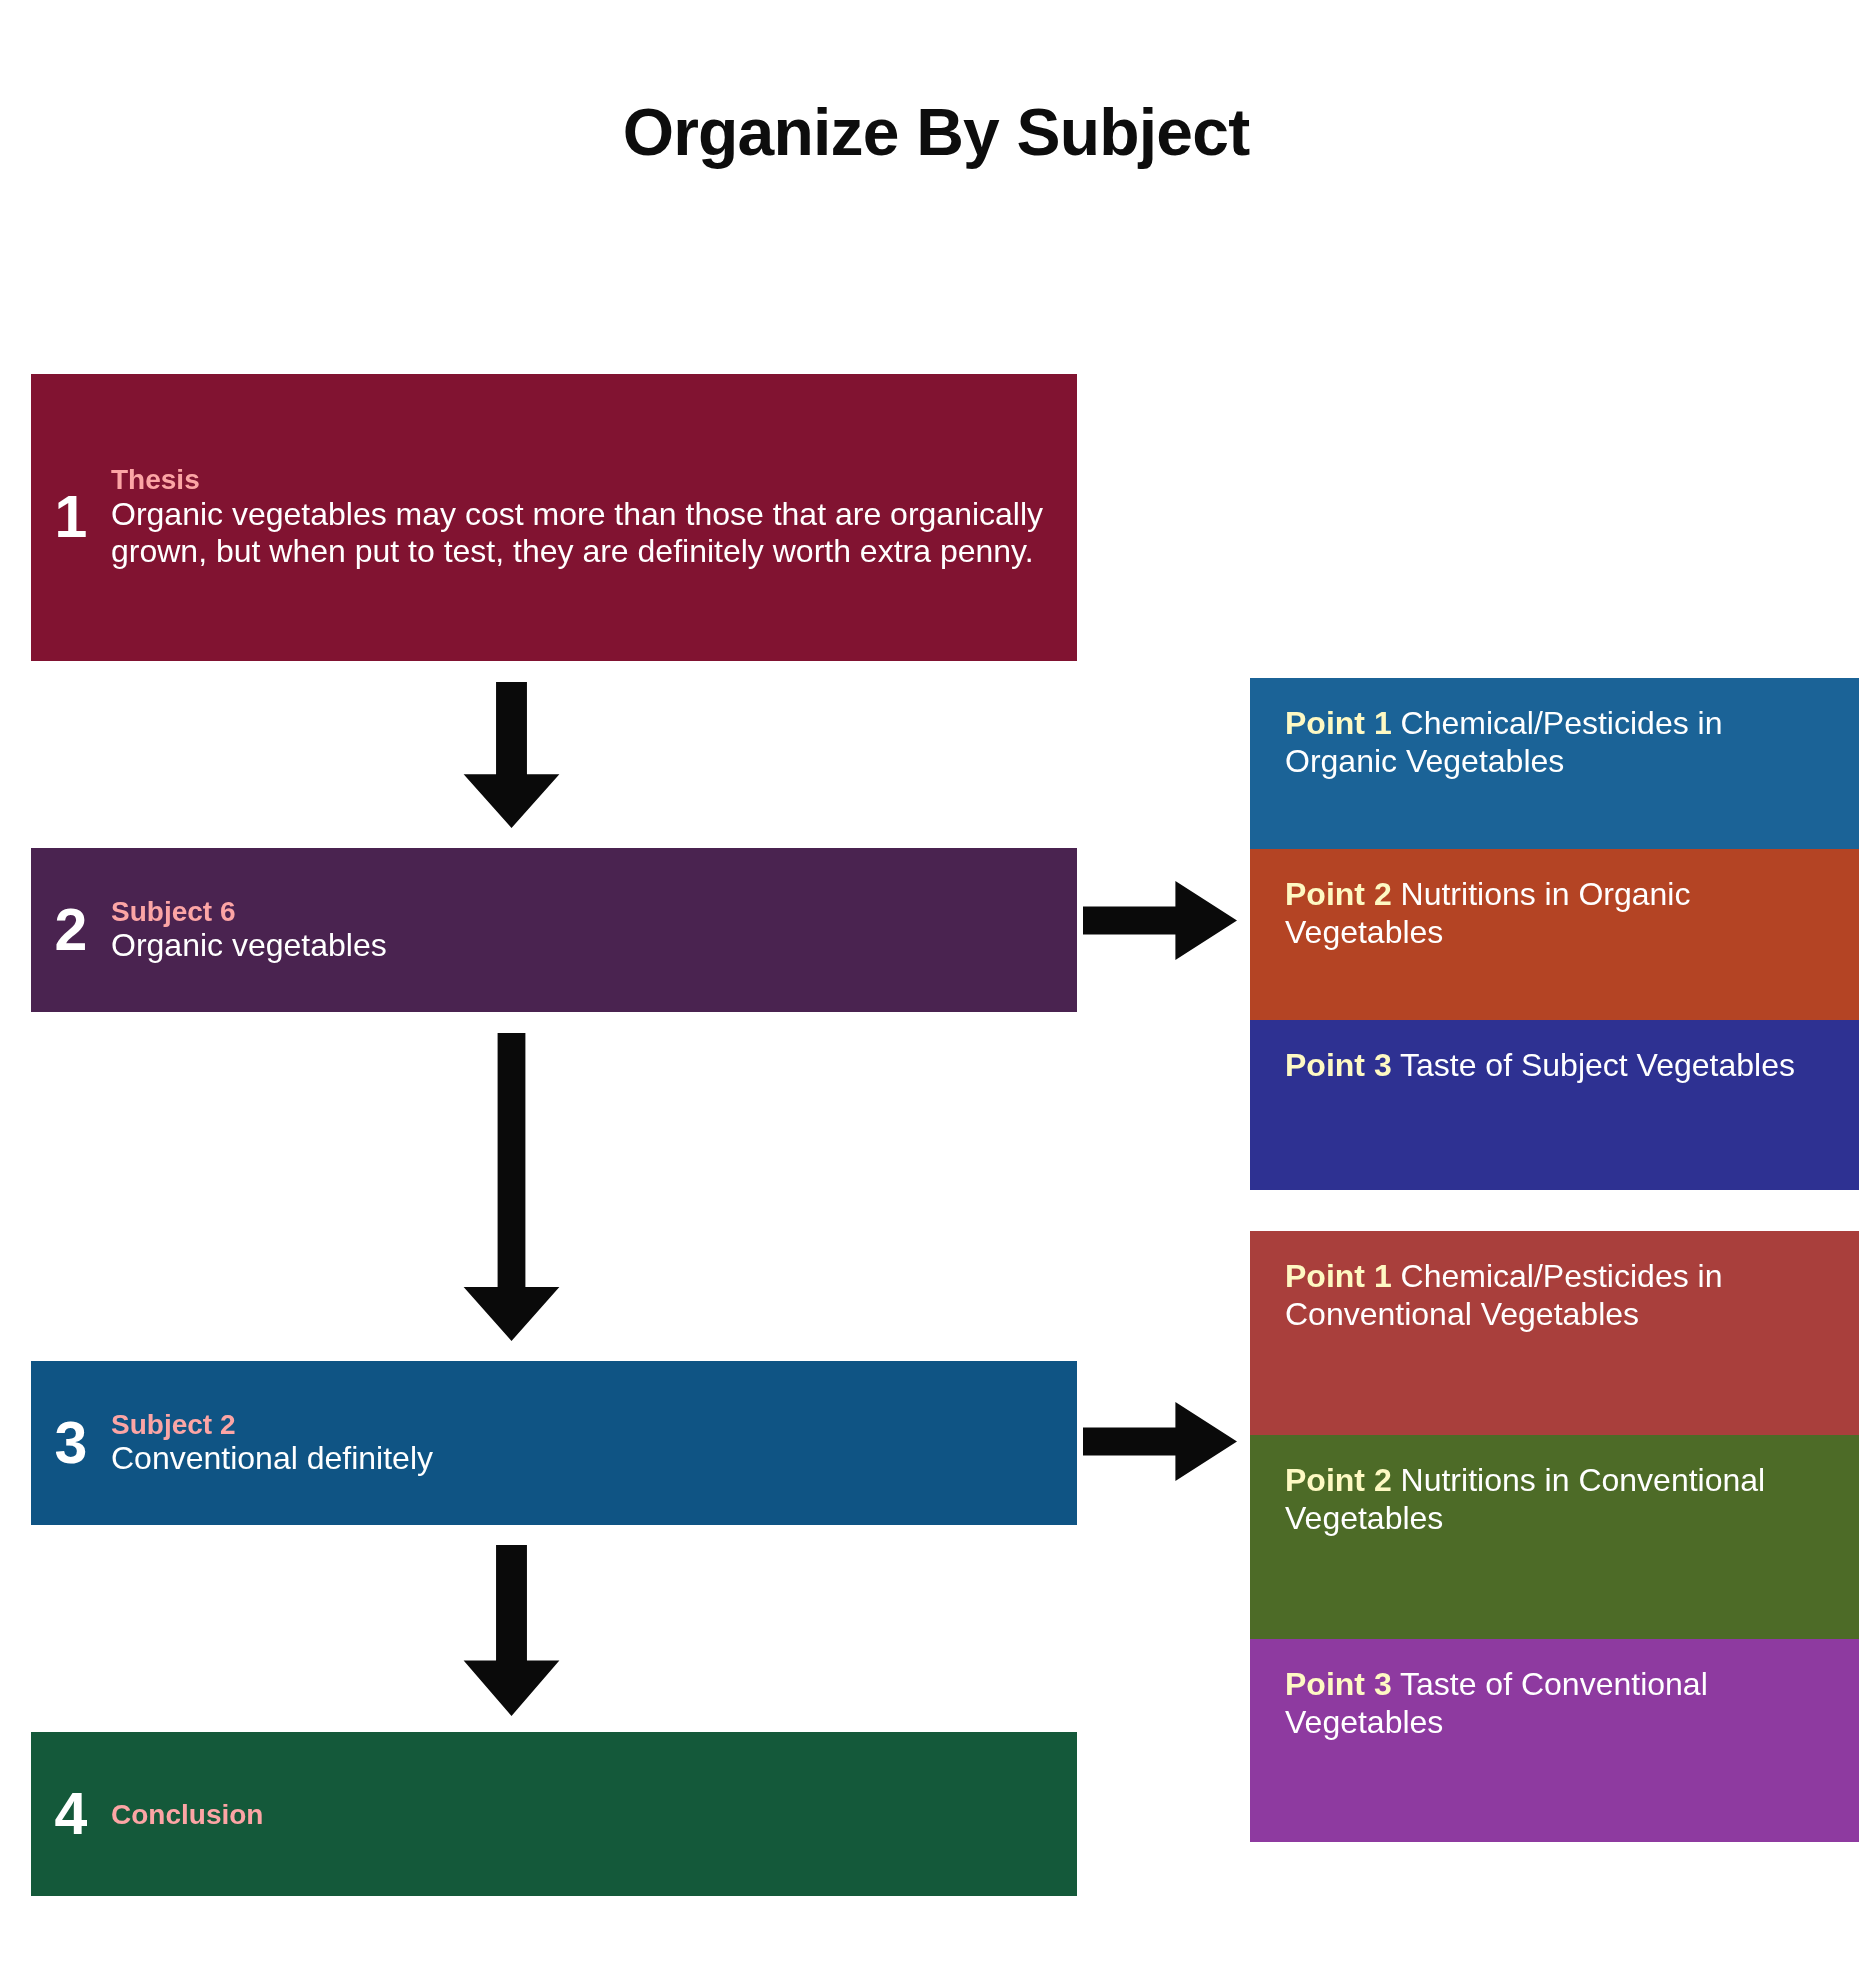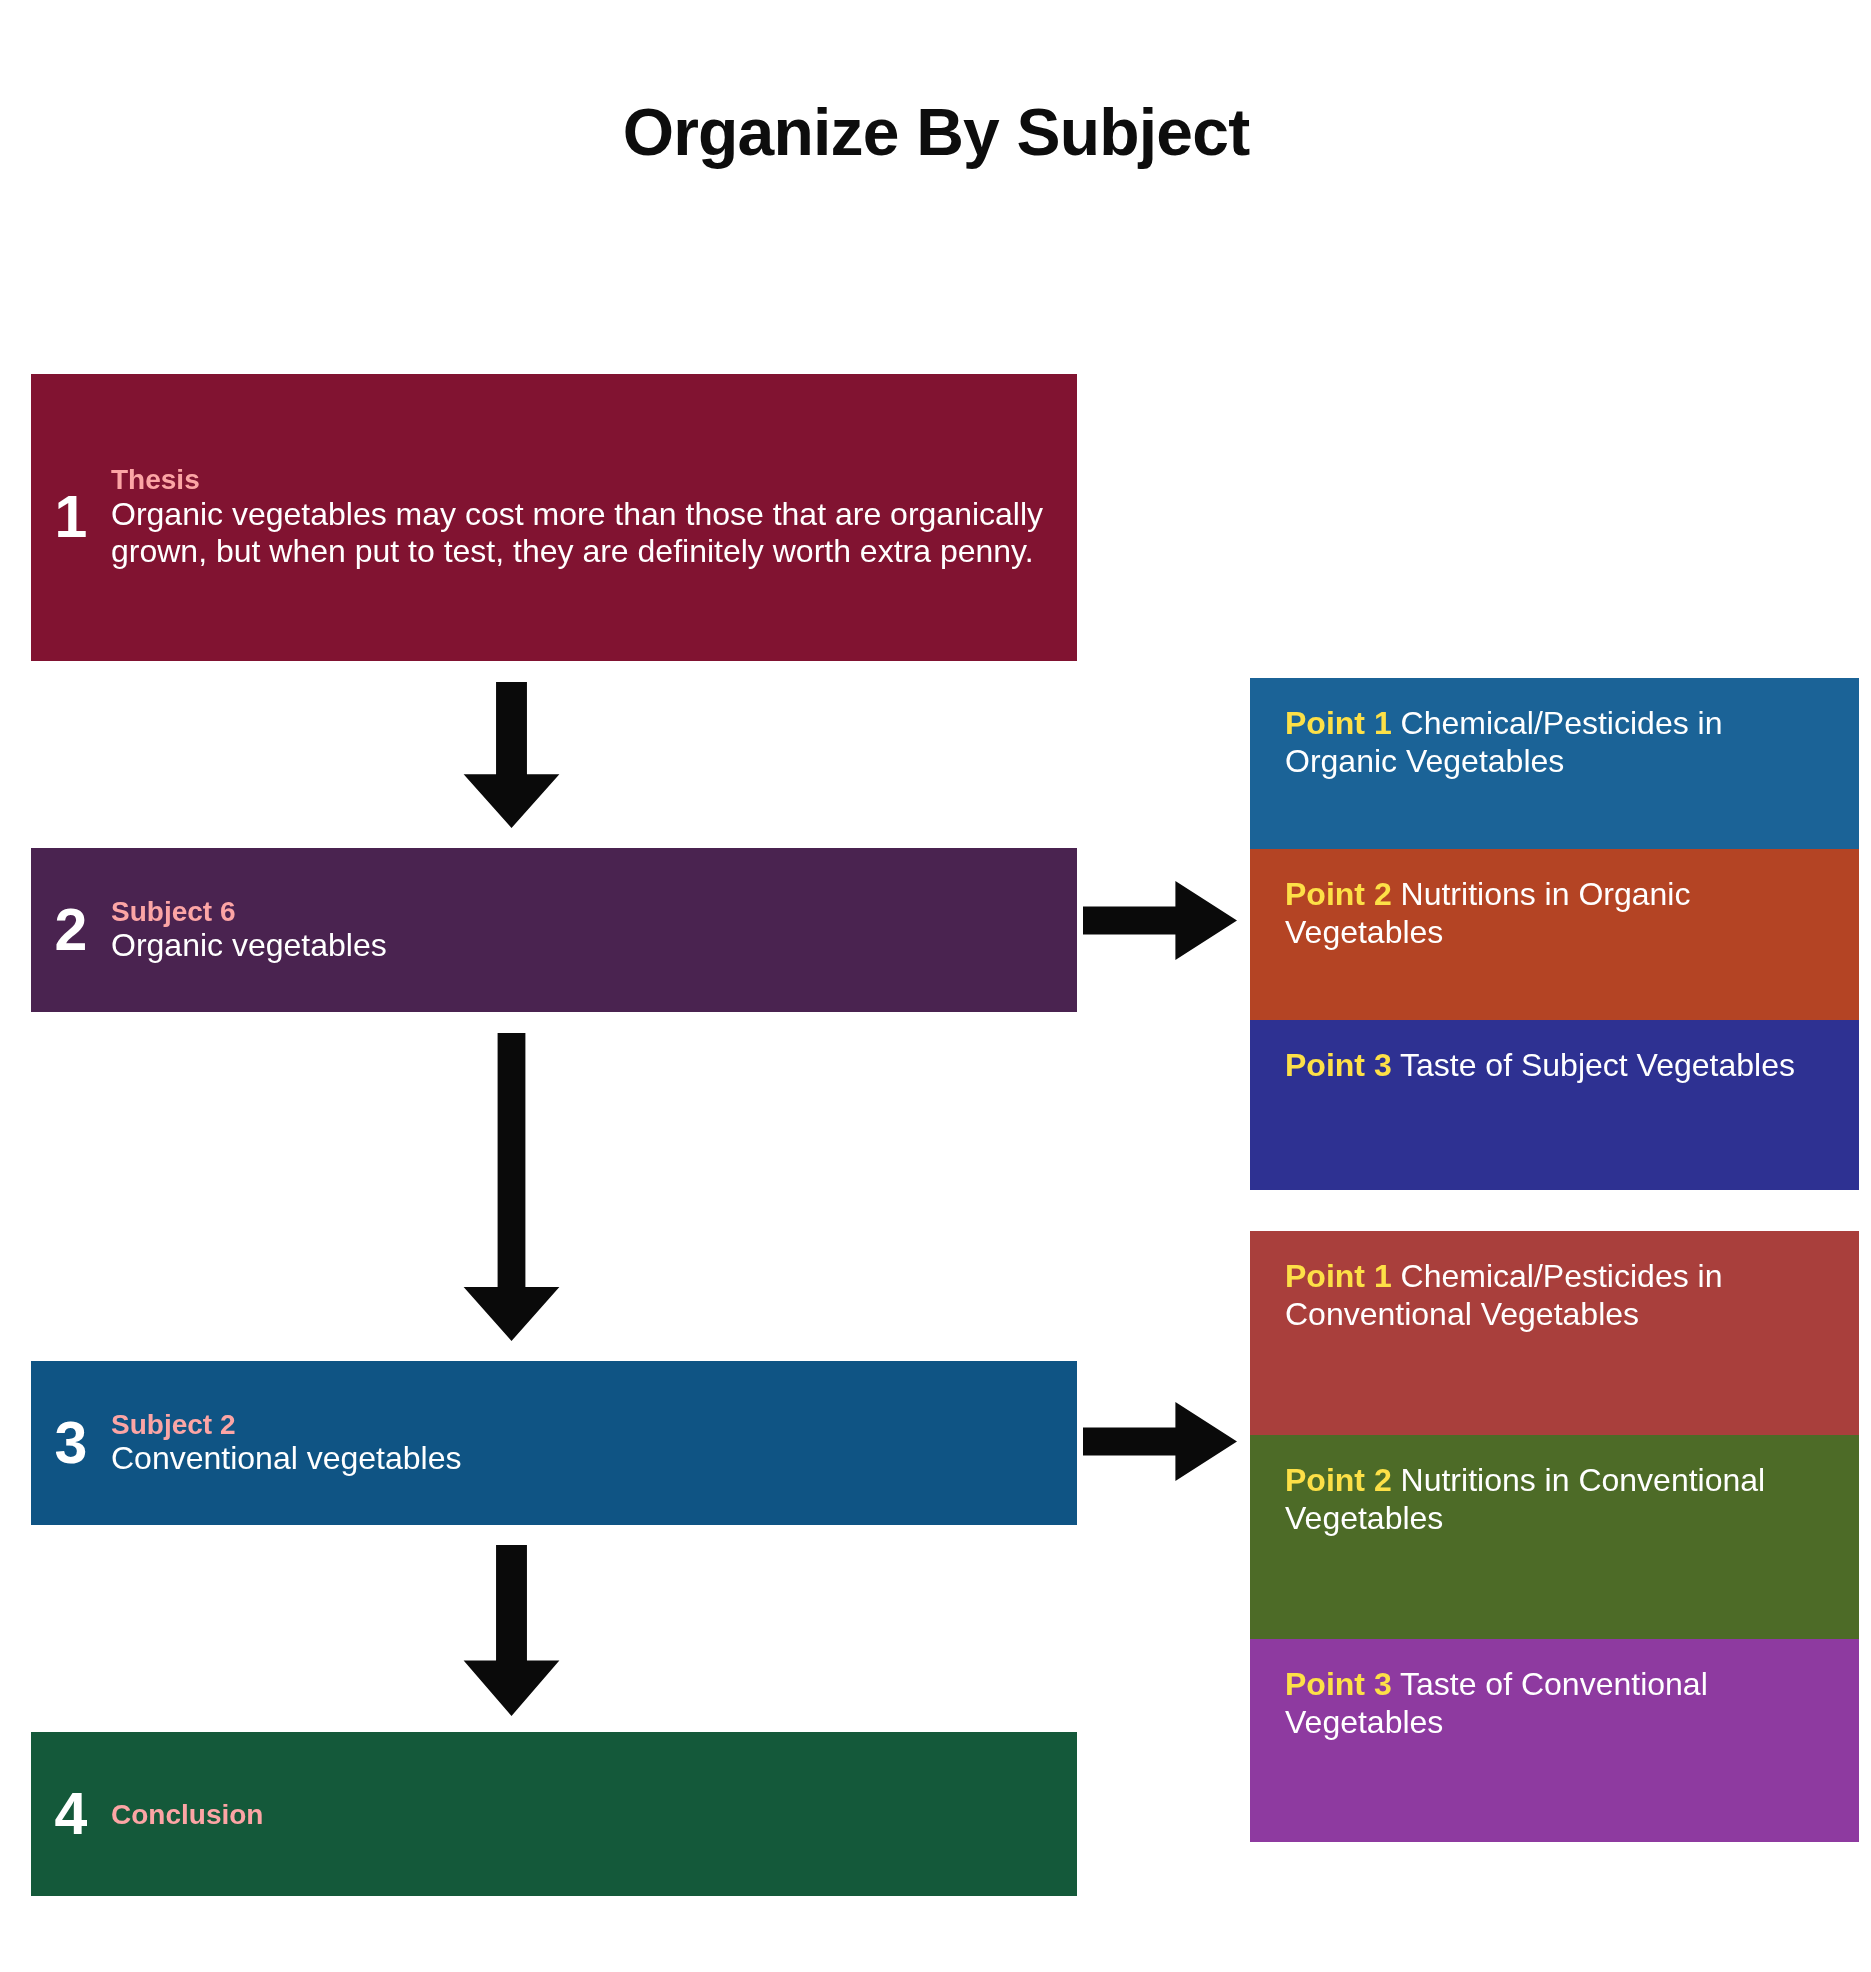--- a/index.html
+++ b/index.html
@@ -88,21 +88,21 @@
     padding: 26px 32px 26px 35px;
     color: #ffffff;
     font-size: 32px;
     line-height: 1.2;
     display: flex;
     align-items: flex-start;
   }
   .point-box .point-inner { display: block; }
   .point-label {
     font-weight: bold;
-    color: #fde047;
+    color: #fef9c3;
   }
   .point-desc {
     font-weight: normal;
     color: #ffffff;
     white-space: pre-wrap;
   }
   #pg1-b0 { height: 171px; }
   #pg1-b1 { height: 171px; }
   #pg1-b2 { height: 170px; }
   #pg2-b0 { height: 204px; }
@@ -135,21 +135,21 @@
   <div class="step-body">
     <div class="step-heading">Subject 6</div>
     <div class="step-text">Organic vegetables</div>
   </div>
 </div>
 
 <div class="step-box" id="box-subject-2" style="background: rgb(15, 84, 132);">
   <div class="step-num">3</div>
   <div class="step-body">
     <div class="step-heading">Subject 2</div>
-    <div class="step-text">Conventional vegetables</div>
+    <div class="step-text">Conventional definitely</div>
   </div>
 </div>
 
 <div class="step-box" id="box-conclusion" style="background: rgb(20, 89, 58);">
   <div class="step-num">4</div>
   <div class="step-body">
     <div class="step-heading">Conclusion</div>
   </div>
 </div>
 

